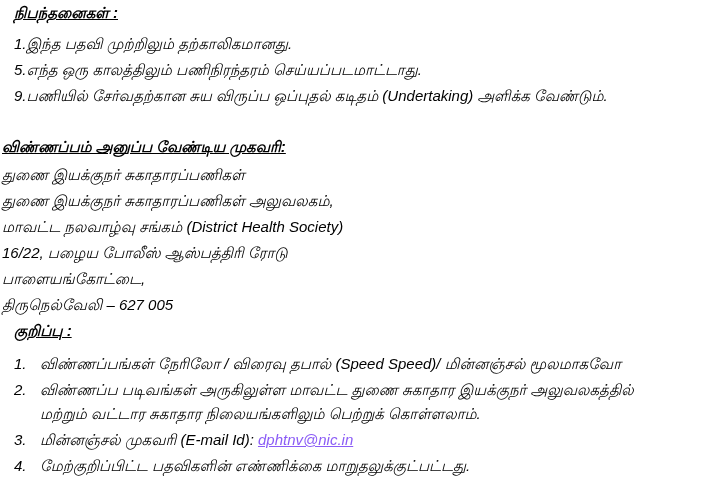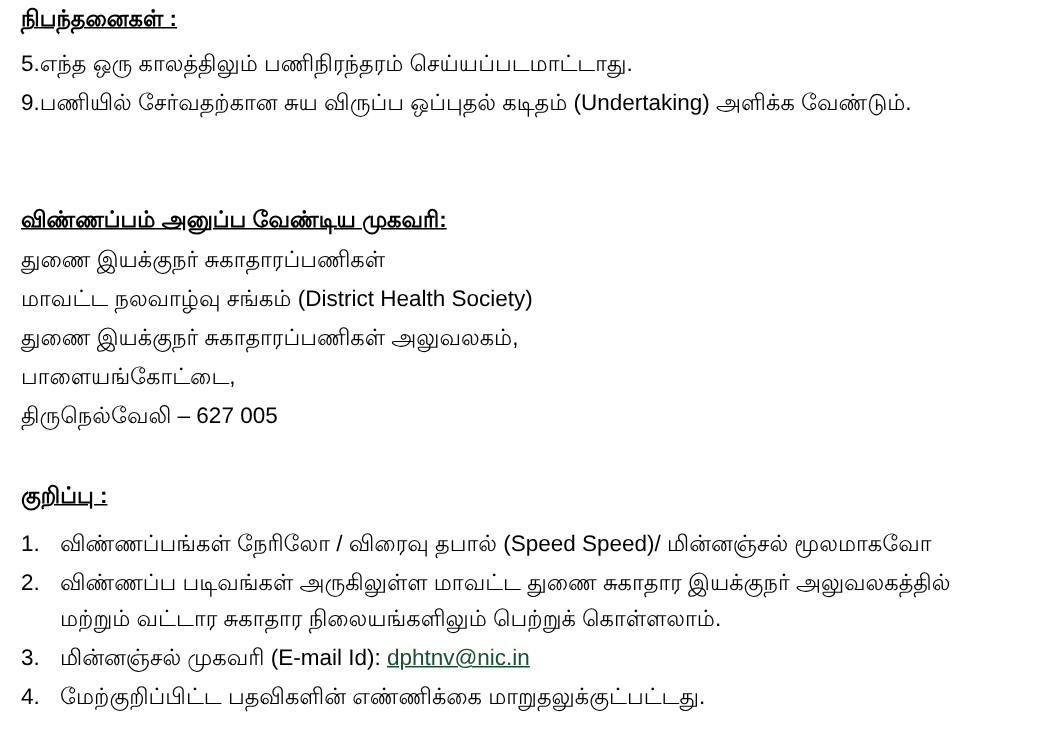--- a/index.html
+++ b/index.html
@@ -13,20 +13,21 @@
     font-family: "Liberation Sans", sans-serif;
     color: #000000;
     overflow: hidden;
   }
   .page {
     position: relative;
     width: 650px;
     height: 496px;
     padding: 0;
     box-sizing: border-box;
+    font-style: italic;
   }
   .section-heading {
     font-size: 15px;
     font-weight: bold;
     text-decoration: underline;
     letter-spacing: 0px;
   }
   .line {
     font-size: 15px;
     line-height: 25px;
@@ -41,21 +42,21 @@
     top: 4px;
   }
   #conditions-block .items {
     margin-top: 7px;
   }
   #conditions-block .items .line {
     line-height: 26px;
   }
   
   #address-block {
-    left: 14px;
+    left: 2px;
     top: 138px;
   }
   #address-block .items {
     margin-top: 4px;
   }
   #address-block .items .line {
     line-height: 26px;
   }
   
   #notes-block {
@@ -77,43 +78,45 @@
     text-align: left;
   }
   .note-text {
     flex: 1 1 auto;
   }
   .note-text .sub {
     display: block;
     margin-left: 0px;
   }
   .email-link {
-    color: #14532d;
+    color: #8b5cf6;
     text-decoration: underline;
   }
 </style>
 </head>
 <body>
 
 <div class="page">
 
   <div class="block" id="conditions-block">
     <div class="section-heading">நிபந்தனைகள் :</div>
     <div class="items">
+      <div class="line">1.இந்த பதவி முற்றிலும் தற்காலிகமானது.</div>
       <div class="line">5.எந்த ஒரு காலத்திலும் பணிநிரந்தரம் செய்யப்படமாட்டாது.</div>
       <div class="line">9.பணியில் சேர்வதற்கான சுய விருப்ப ஒப்புதல் கடிதம்  (Undertaking)  அளிக்க வேண்டும்.</div>
     </div>
   </div>
 
   <div class="block" id="address-block">
     <div class="section-heading">விண்ணப்பம் அனுப்ப வேண்டிய முகவரி:</div>
     <div class="items">
       <div class="line">துணை  இயக்குநர்  சுகாதாரப்பணிகள்</div>
+      <div class="line">துணை  இயக்குநர்  சுகாதாரப்பணிகள்  அலுவலகம்,</div>
       <div class="line">மாவட்ட  நலவாழ்வு சங்கம்  (District Health Society)</div>
-      <div class="line">துணை  இயக்குநர்  சுகாதாரப்பணிகள்  அலுவலகம்,</div>
+      <div class="line">16/22,  பழைய  போலீஸ்  ஆஸ்பத்திரி  ரோடு</div>
       <div class="line">பாளையங்கோட்டை,</div>
       <div class="line">திருநெல்வேலி  –  627  005</div>
     </div>
   </div>
 
   <div class="block" id="notes-block">
     <div class="section-heading">குறிப்பு :</div>
     <div class="items">
 
       <div class="note-item">

